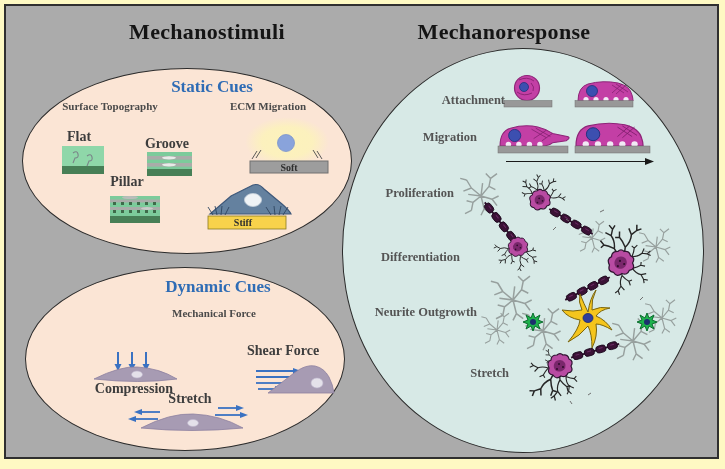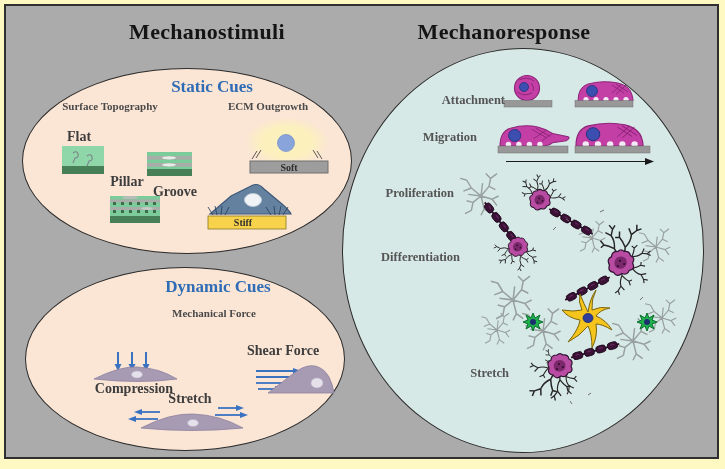--- a/index.html
+++ b/index.html
@@ -28,35 +28,36 @@
 
   <div class="ellipse el-response"></div>
   <div class="ellipse el-static"></div>
   <div class="ellipse el-dynamic"></div>
 
   <div class="lbl h-title" style="left:57px;top:19px;width:300px;">Mechanostimuli</div>
   <div class="lbl h-title" style="left:354px;top:19px;width:300px;">Mechanoresponse</div>
 
   <div class="lbl cue-title" style="left:132px;top:77px;width:160px;">Static Cues</div>
   <div class="lbl sec-label" style="left:28px;top:100px;width:164px;">Surface Topography</div>
-  <div class="lbl sec-label" style="left:200px;top:100px;width:136px;">ECM Outgrowth</div>
+  <div class="lbl sec-label" style="left:200px;top:100px;width:136px;">ECM Migration</div>
   <div class="lbl item-label" style="left:54px;top:129px;width:50px;">Flat</div>
-  <div class="lbl item-label" style="left:146px;top:136px;width:58px;margin-top:48px;">Groove</div>
+  <div class="lbl item-label" style="left:138px;top:136px;width:58px;">Groove</div>
   <div class="lbl item-label" style="left:98px;top:174px;width:58px;">Pillar</div>
 
   <div class="lbl cue-title" style="left:138px;top:277px;width:160px;">Dynamic Cues</div>
   <div class="lbl sec-label" style="left:144px;top:307px;width:140px;">Mechanical Force</div>
   <div class="lbl item-label" style="left:84px;top:333px;width:100px;margin-top:48px;">Compression</div>
   <div class="lbl item-label" style="left:233px;top:343px;width:100px;">Shear Force</div>
   <div class="lbl item-label" style="left:150px;top:391px;width:80px;">Stretch</div>
 
   <div class="lbl resp-label" style="left:405px;top:93px;width:100px;">Attachment</div>
   <div class="lbl resp-label" style="left:377px;top:130px;width:100px;">Migration</div>
   <div class="lbl resp-label" style="left:354px;top:186px;width:100px;">Proliferation</div>
   <div class="lbl resp-label" style="left:350px;top:250px;width:110px;">Differentiation</div>
+  <div class="lbl resp-label" style="left:347px;top:305px;width:130px;">Neurite Outgrowth</div>
   <div class="lbl resp-label" style="left:409px;top:366px;width:100px;line-height:15.5px;">
     <div>Stretch</div>
   </div>
 
   <svg class="art" width="725" height="469" viewBox="0 0 725 469">
     <defs>
       <radialGradient id="glow">
         <stop offset="0" stop-color="#FCF2BB"></stop>
         <stop offset="0.6" stop-color="#FCF2BB" stop-opacity="0.9"></stop>
         <stop offset="1" stop-color="#FCF2BB" stop-opacity="0"></stop>

